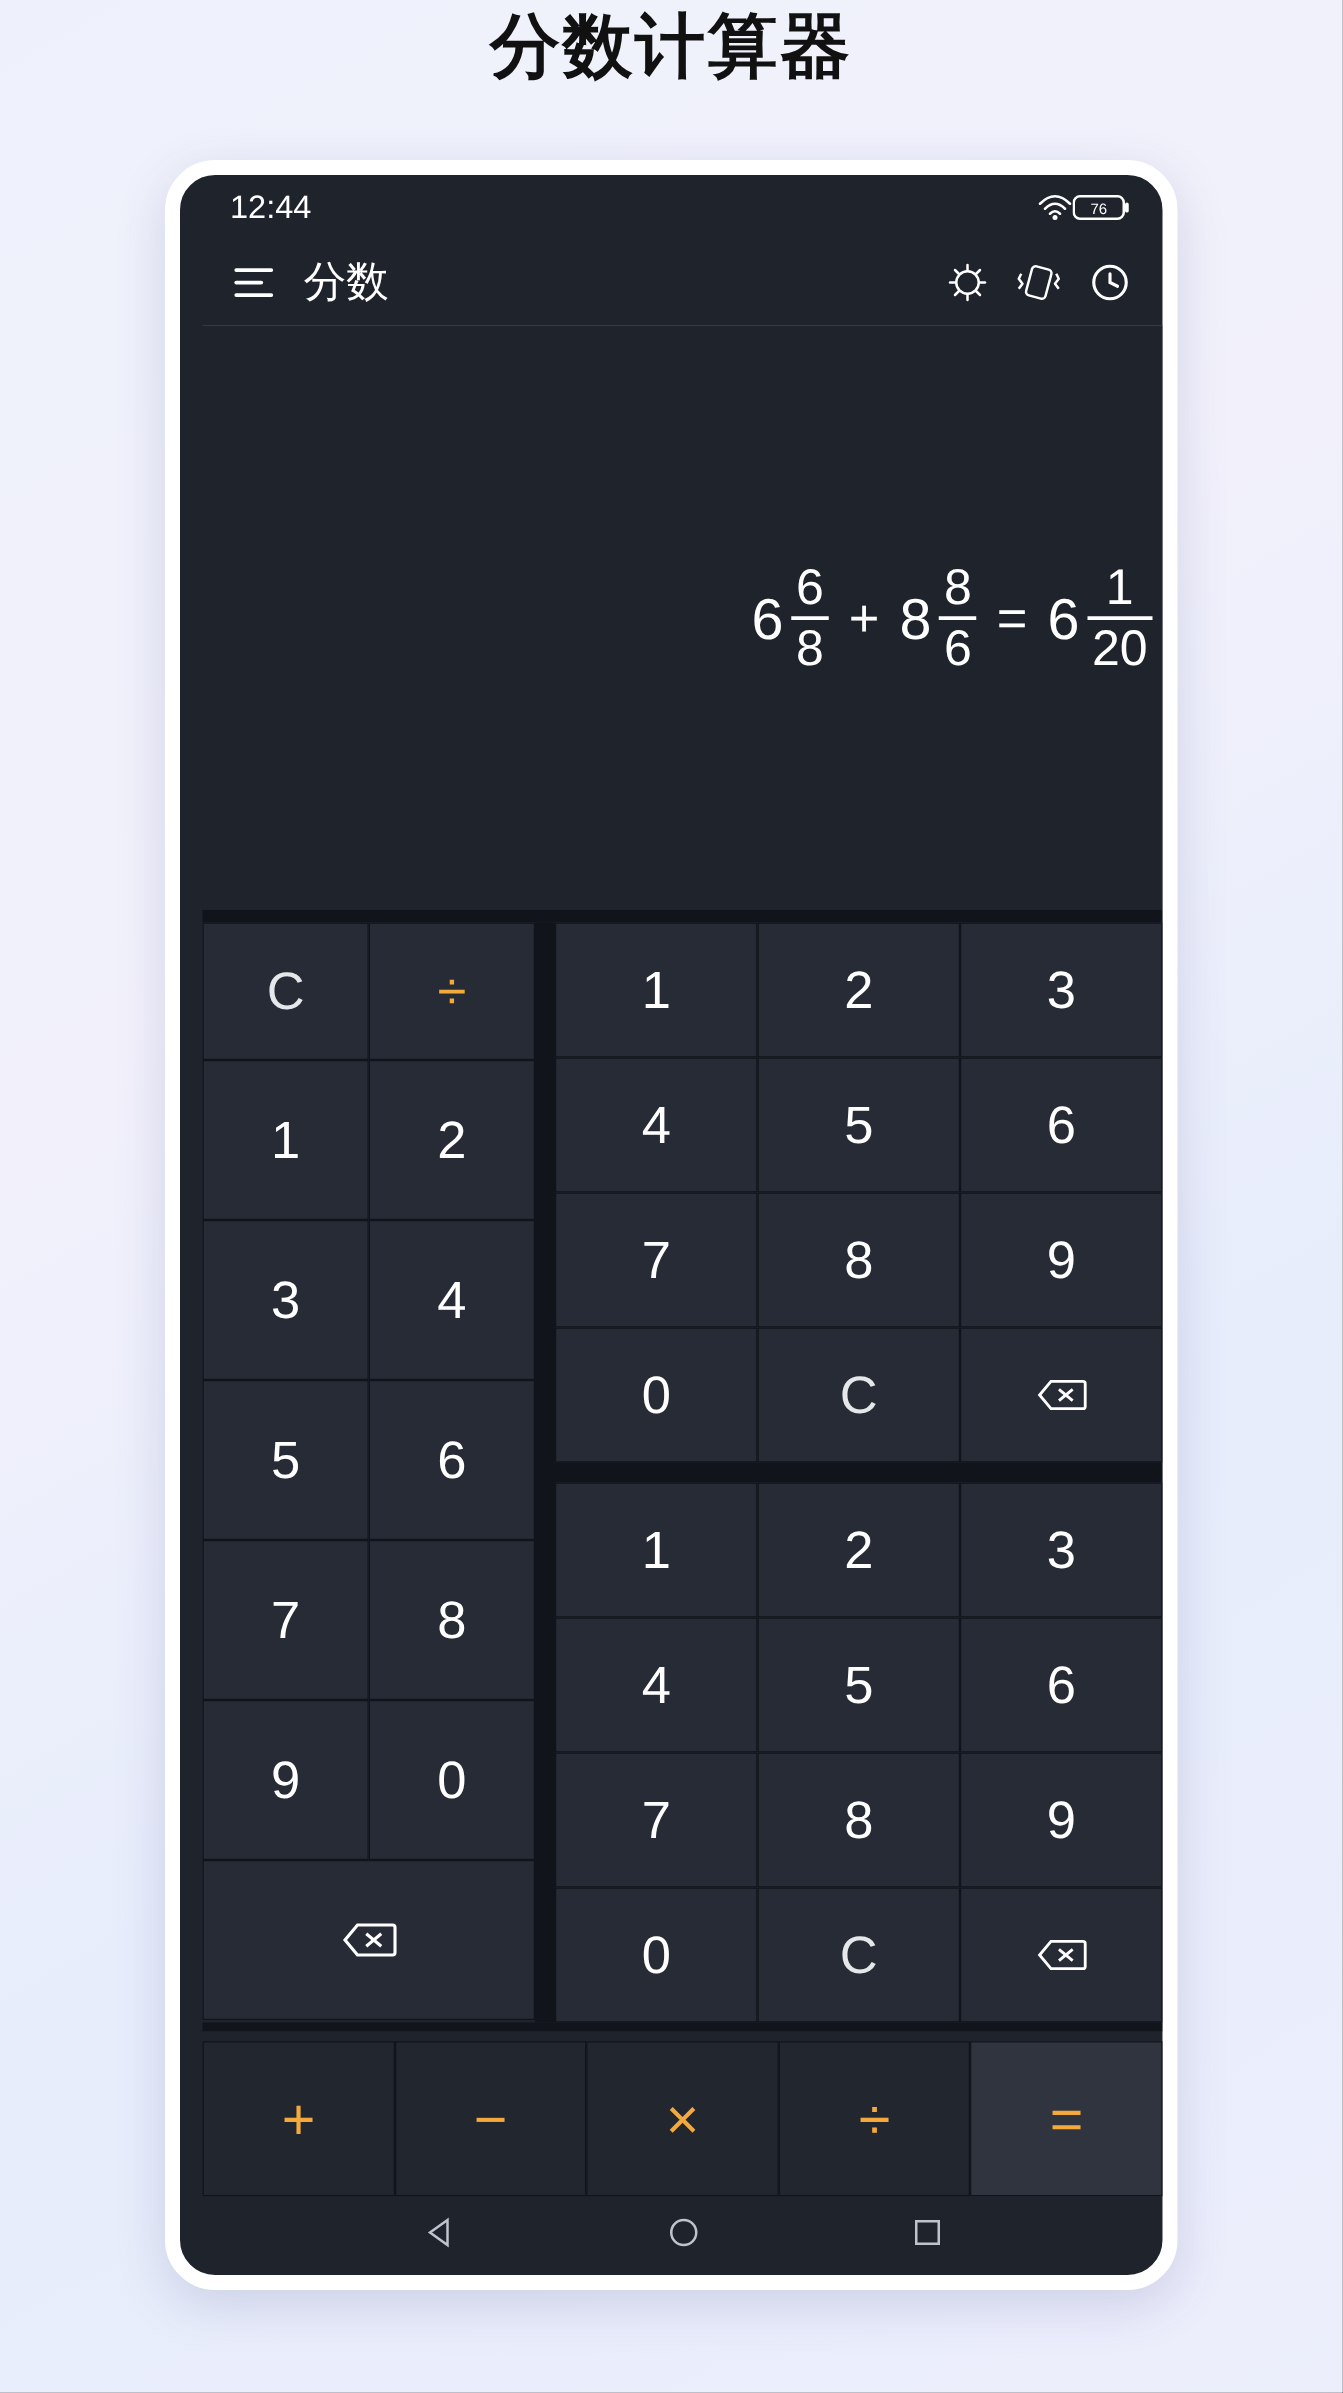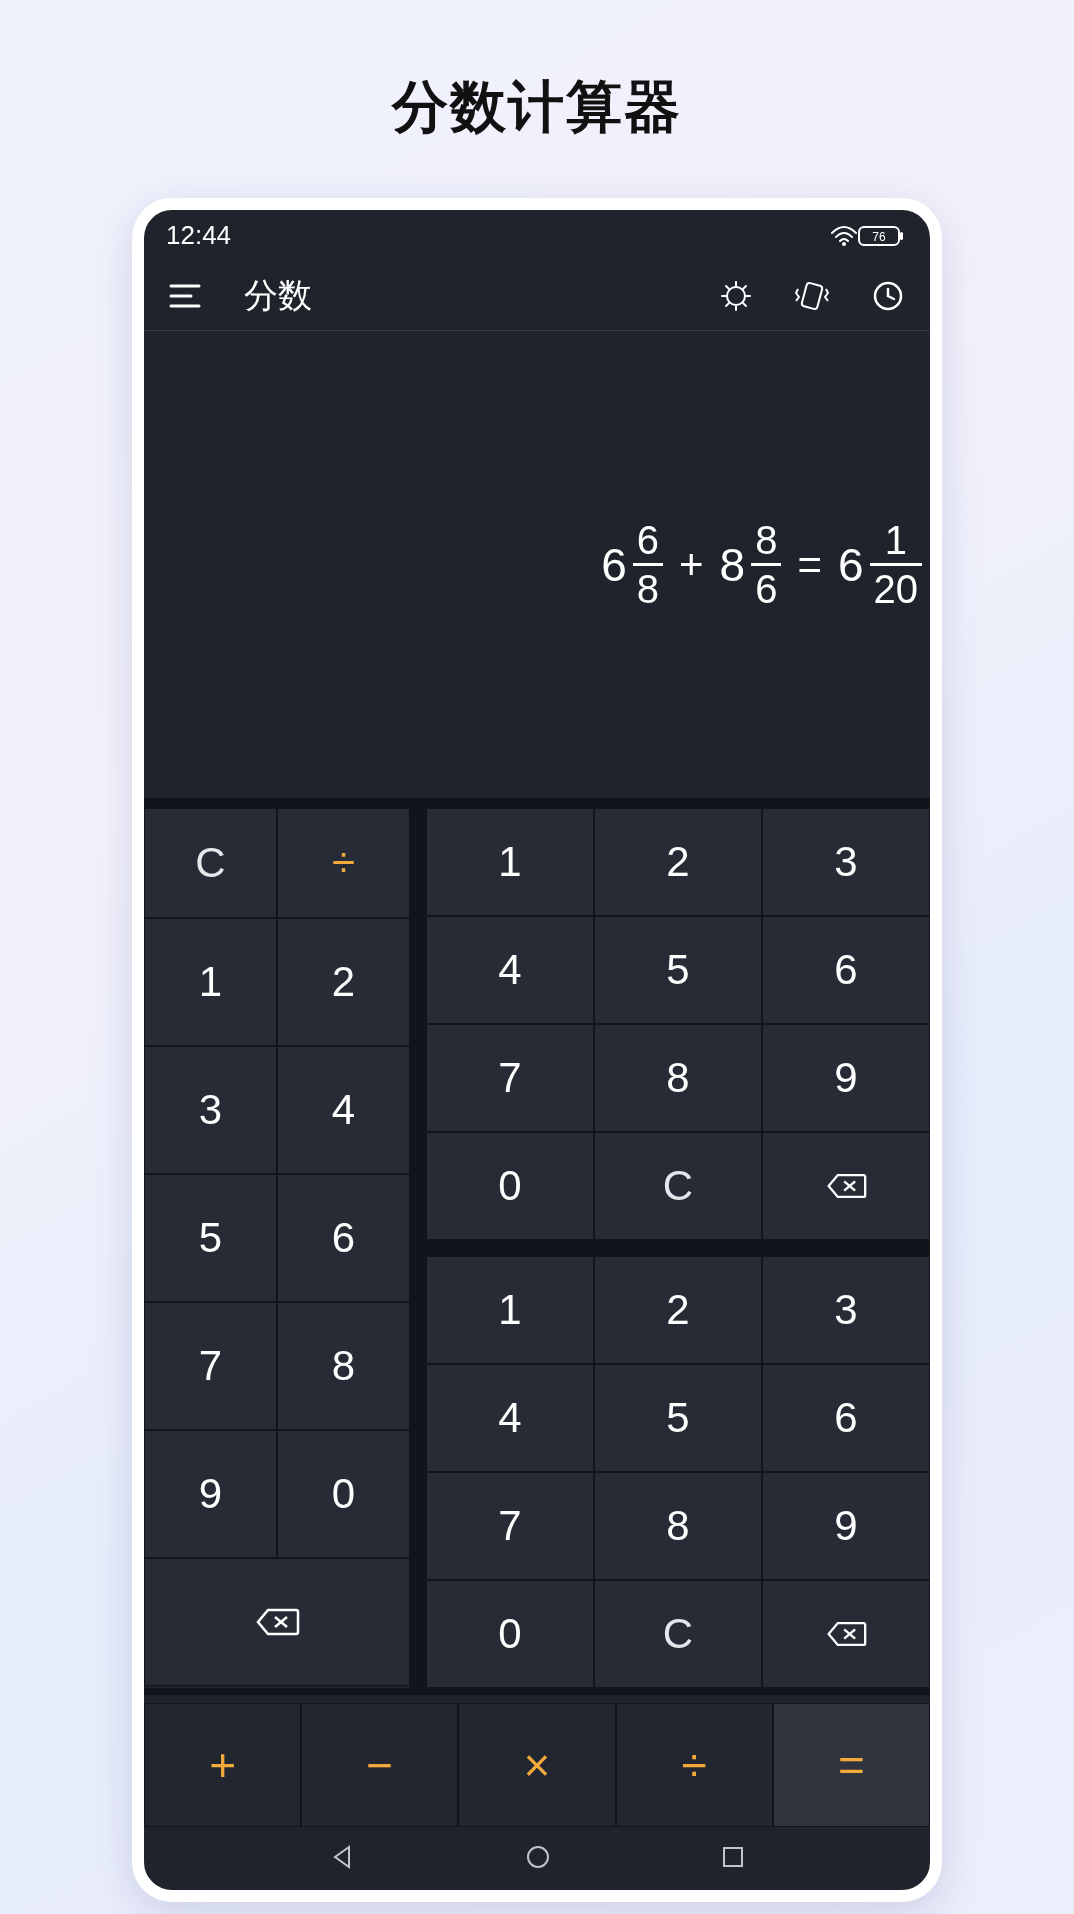--- a/index.html
+++ b/index.html
@@ -1,42 +1,42 @@
 <!DOCTYPE html>
 <html><head>
   <meta charset="utf-8">
   <style>
     * { margin: 0; padding: 0; box-sizing: border-box; font-family: -apple-system, "Helvetica Neue", Arial, sans-serif; }
     body {
       width: 1074px; height: 1914px;
       background: linear-gradient(150deg, #eef1fc 0%, #f2f1fb 35%, #e7edfb 65%, #eceefb 100%);
       display: flex; flex-direction: column; align-items: center;
     }
-    .page-title { font-size: 56px; font-weight: 700; color: #111; margin-top: 70px; letter-spacing: 2px; }
+    .page-title { font-size: 56px; font-weight: 700; color: #111; letter-spacing: 2px; }
     .device {
       margin-top: 52px;
       width: 810px; height: 1704px;
       background: #1f232c;
       border-radius: 40px;
       border: 12px solid #fff;
       box-shadow: 0 12px 40px rgba(70,80,140,.18);
       overflow: hidden;
-      display: flex; flex-direction: column;
+      display: flex; flex-direction: column; padding-left: 18px;
     }
     
     .statusbar {
       height: 54px; color: #fff; display: flex; align-items: center;
       justify-content: space-between; padding: 0 26px 0 22px; font-size: 26px;
     }
     .sb-right { display: flex; align-items: center; }
     .wifi-icon svg, .batt svg { display: block; }
     
     .toolbar {
       height: 72px; display: flex; align-items: center; color: #fff;
-      padding: 0 18px; gap: 28px;
+      padding: 0 18px; gap: 9px;
     }
     .toolbar .title { font-size: 34px; margin-left: 6px; flex: 1; }
     .icon-btn { width: 48px; height: 48px; display: flex; align-items: center; justify-content: center; cursor: pointer; }
     .icon-btn svg { stroke: #fff; }
     .tb-div { height: 1px; background: #353944; }
     
     .display-area {
       height: 490px; background: #1f232c; position: relative;
       display: flex; align-items: center; justify-content: flex-end; padding-right: 8px;
     }

